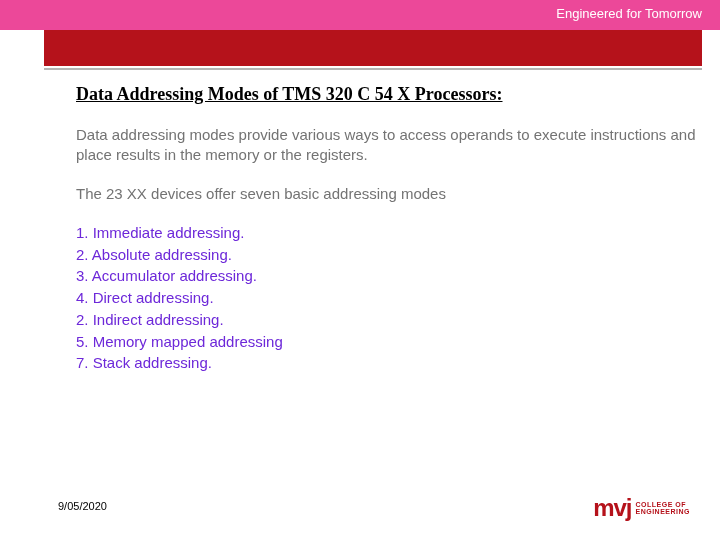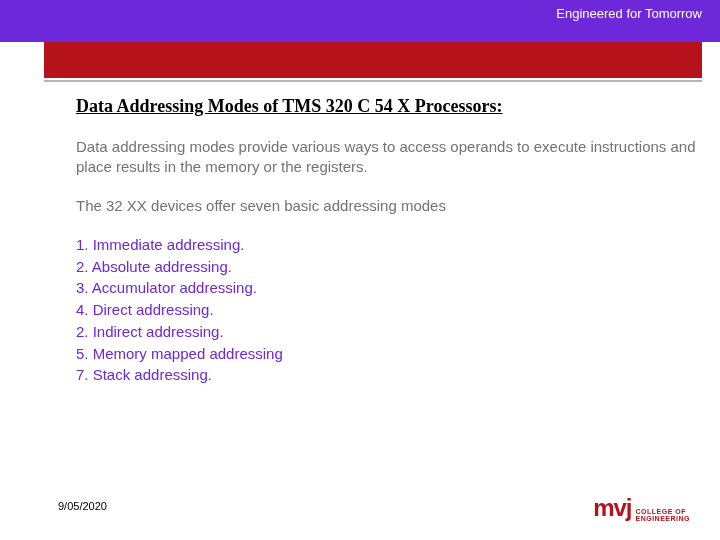--- a/index.html
+++ b/index.html
@@ -6,22 +6,22 @@
   body {
     width: 720px;
     height: 540px;
     background: #ffffff;
     font-family: Arial, Helvetica, sans-serif;
     position: relative;
     overflow: hidden;
   }
   .header-black {
     width: 100%;
-    height: 42px;
-    background: #6d28d9;
+    height: 30px;
+    background: #ec4899;
     position: relative;
   }
   .header-tagline {
     position: absolute;
     right: 18px;
     top: 6px;
     color: #ffffff;
     font-size: 13px;
     font-weight: normal;
   }
@@ -65,21 +65,21 @@
     left: 58px;
     bottom: 28px;
     font-size: 11px;
     color: #000000;
   }
   .footer-logo {
     position: absolute;
     right: 30px;
     bottom: 18px;
     display: flex;
-    align-items: flex-end;
+    align-items: center;
     gap: 4px;
   }
   .logo-mark {
     font-family: Arial, sans-serif;
     font-size: 24px;
     font-weight: bold;
     color: #b5121b;
     letter-spacing: -1px;
   }
   .logo-text {
@@ -99,21 +99,21 @@
   <span class="header-tagline">Engineered for Tomorrow</span>
 </div>
 <div class="header-red-bar"></div>
 <div class="header-rule"></div>
 
 <div class="content">
   <div class="slide-title">Data Addressing Modes of TMS 320 C 54 X Processors:</div>
 
   <div class="para">Data addressing modes provide various ways to access operands to execute instructions and place results in the memory or the registers.</div>
 
-  <div class="para">The 32 XX devices offer seven basic addressing modes</div>
+  <div class="para">The 23 XX devices offer seven basic addressing modes</div>
 
   <div class="list">
     <div>1. Immediate addressing.</div>
     <div>2. Absolute addressing.</div>
     <div>3. Accumulator addressing.</div>
     <div>4. Direct addressing.</div>
     <div>2. Indirect addressing.</div>
     <div>5. Memory mapped addressing</div>
     <div>7. Stack addressing.</div>
   </div>

